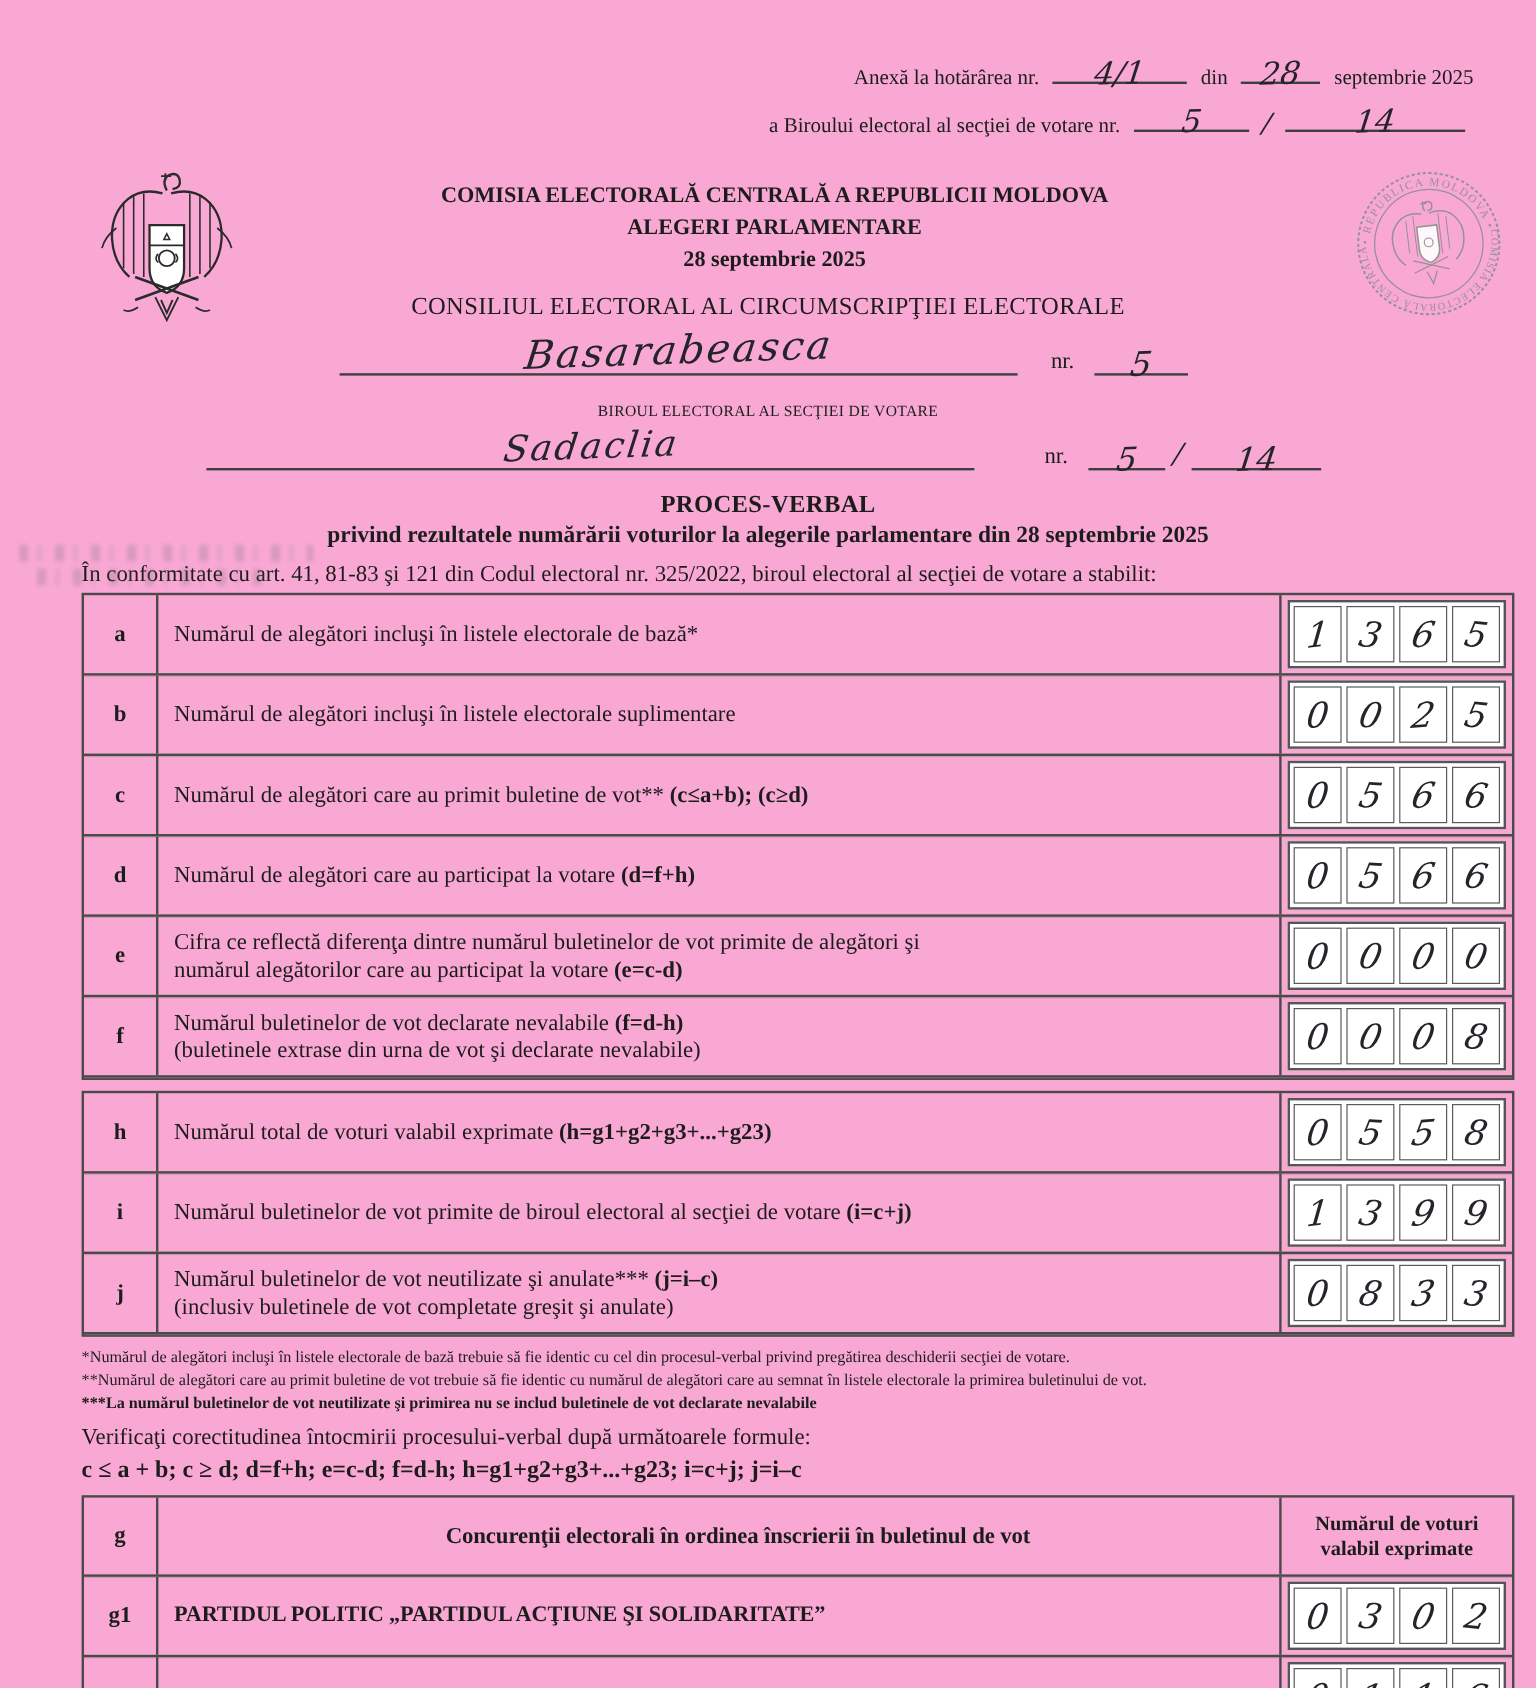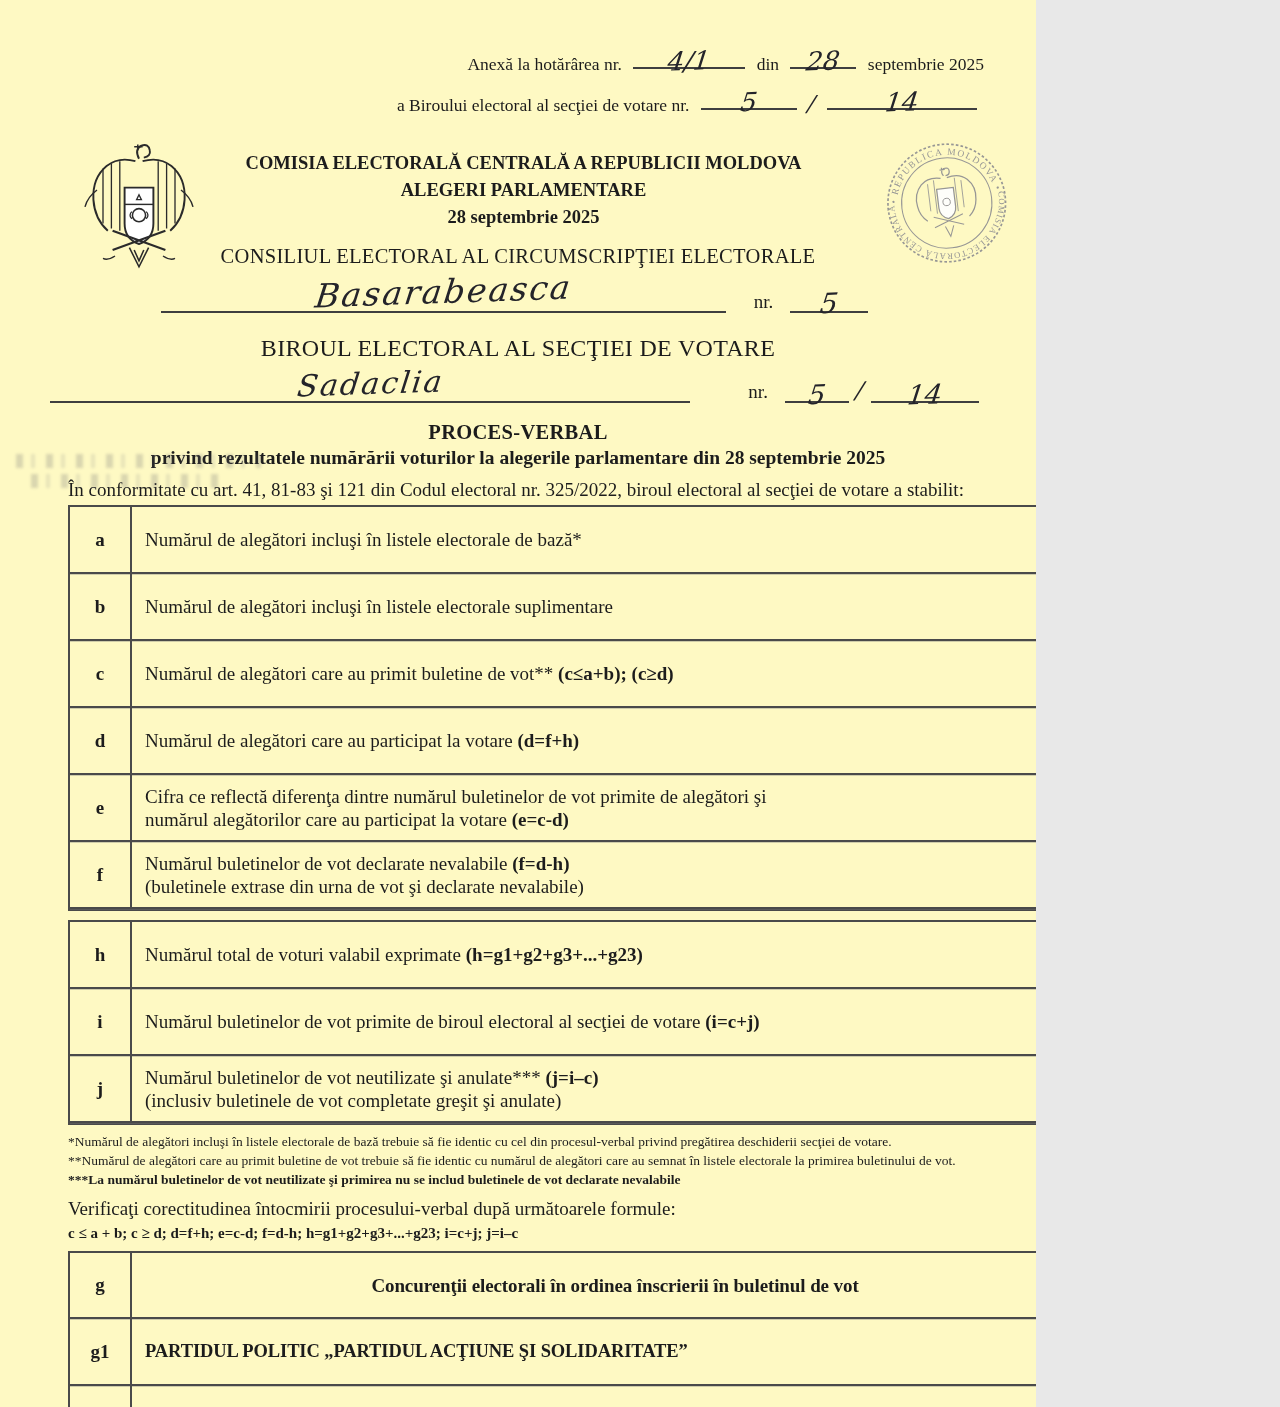--- a/index.html
+++ b/index.html
@@ -1,36 +1,36 @@
 <!DOCTYPE html>
 <html><head>
 <meta charset="utf-8">
 <style>
   html,body{margin:0;padding:0;background:#e8e8e8;}
-  .page{position:relative;width:1036px;height:1407px;background:#fef9c3;overflow:hidden;
+  .page{position:relative;width:1280px;height:1407px;background:#f9a8d4;overflow:hidden;
         font-family:"Liberation Serif","DejaVu Serif",serif;color:#1c1c1c;}
   
   .hw{font-family:"DejaVu Serif",serif;font-style:italic;color:#24242a;
       display:inline-block;transform:skewX(-9deg) rotate(-2deg);}
   .slot{display:inline-block;position:relative;border-bottom:2px solid #3f3f3f;
         text-align:center;vertical-align:baseline;margin:0 7px;}
   .slot .hw{display:block;margin-bottom:-7px;line-height:1;}
   
   .annex{position:absolute;top:44px;right:52px;text-align:right;font-size:17.5px;line-height:40px;white-space:nowrap;}
   .annex .hw{font-size:26px;}
   
   .gerb{position:absolute;left:78px;top:142px;}
   .seal{position:absolute;right:26px;top:140px;transform:rotate(-7deg);opacity:.92;}
   .hdr-center{padding-top:150px;text-align:center;}
   .hdr-bold{font-weight:bold;font-size:18.5px;line-height:27px;padding-left:11px;}
   .council-title{font-size:20.5px;margin-top:14px;letter-spacing:.3px;}
   .hand-line{display:flex;justify-content:center;align-items:flex-end;margin-top:4px;font-size:19px;}
   .name-slot{border-bottom:2px solid #3f3f3f;text-align:center;}
   .nr-label{margin:0 10px 0 28px;font-size:19px;}
-  .bureau-title{font-size:24px;margin-top:22px;letter-spacing:.3px;}
+  .bureau-title{font-size:13px;margin-top:22px;letter-spacing:.3px;}
   
   .pv-title{text-align:center;font-weight:bold;font-size:20.5px;margin-top:18px;letter-spacing:.3px;}
   .pv-sub{text-align:center;font-weight:bold;font-size:19.5px;margin-top:3px;}
   .intro{margin:10px 20px 0 68px;font-size:19px;}
   
   .smudge{position:absolute;left:16px;top:448px;width:245px;height:64px;opacity:.45;filter:blur(1.6px);}
   .smudge .bar{height:14px;margin:6px 0;background:repeating-linear-gradient(90deg,
      rgba(110,110,115,.55) 0 7px, rgba(0,0,0,0) 7px 15px, rgba(130,130,135,.4) 15px 19px, rgba(0,0,0,0) 19px 30px);}
   .smudge .bar:nth-child(2){width:78%;margin-left:6%;}
   
@@ -52,21 +52,21 @@
   .digit-box{width:38px;height:45px;border:1.6px solid #5a5a5a;display:flex;align-items:center;justify-content:center;}
   .digit-box .hw{font-size:29px;}
   .rot0{transform:skewX(-12deg) rotate(-7deg);}
   .rot1{transform:skewX(-8deg) rotate(4deg);}
   .rot2{transform:skewX(-14deg) rotate(-4deg);}
   .rot3{transform:skewX(-6deg) rotate(6deg);}
   
   .footnotes{margin:7px 20px 0 68px;font-size:13.5px;line-height:19px;}
   .footnotes .fn-bold{font-weight:bold;}
   .verify{margin:9px 20px 0 68px;font-size:19px;}
-  .formula{margin:5px 20px 0 68px;font-size:15px;font-weight:bold;}
+  .formula{margin:5px 20px 0 68px;font-size:20px;font-weight:bold;}
   svg text{font-family:"Liberation Serif",serif;}
 </style>
 </head>
 <body>
 
 <div class="page">
 
   <div class="annex">
     <div>
       <span>Anexă la hotărârea nr.</span>

